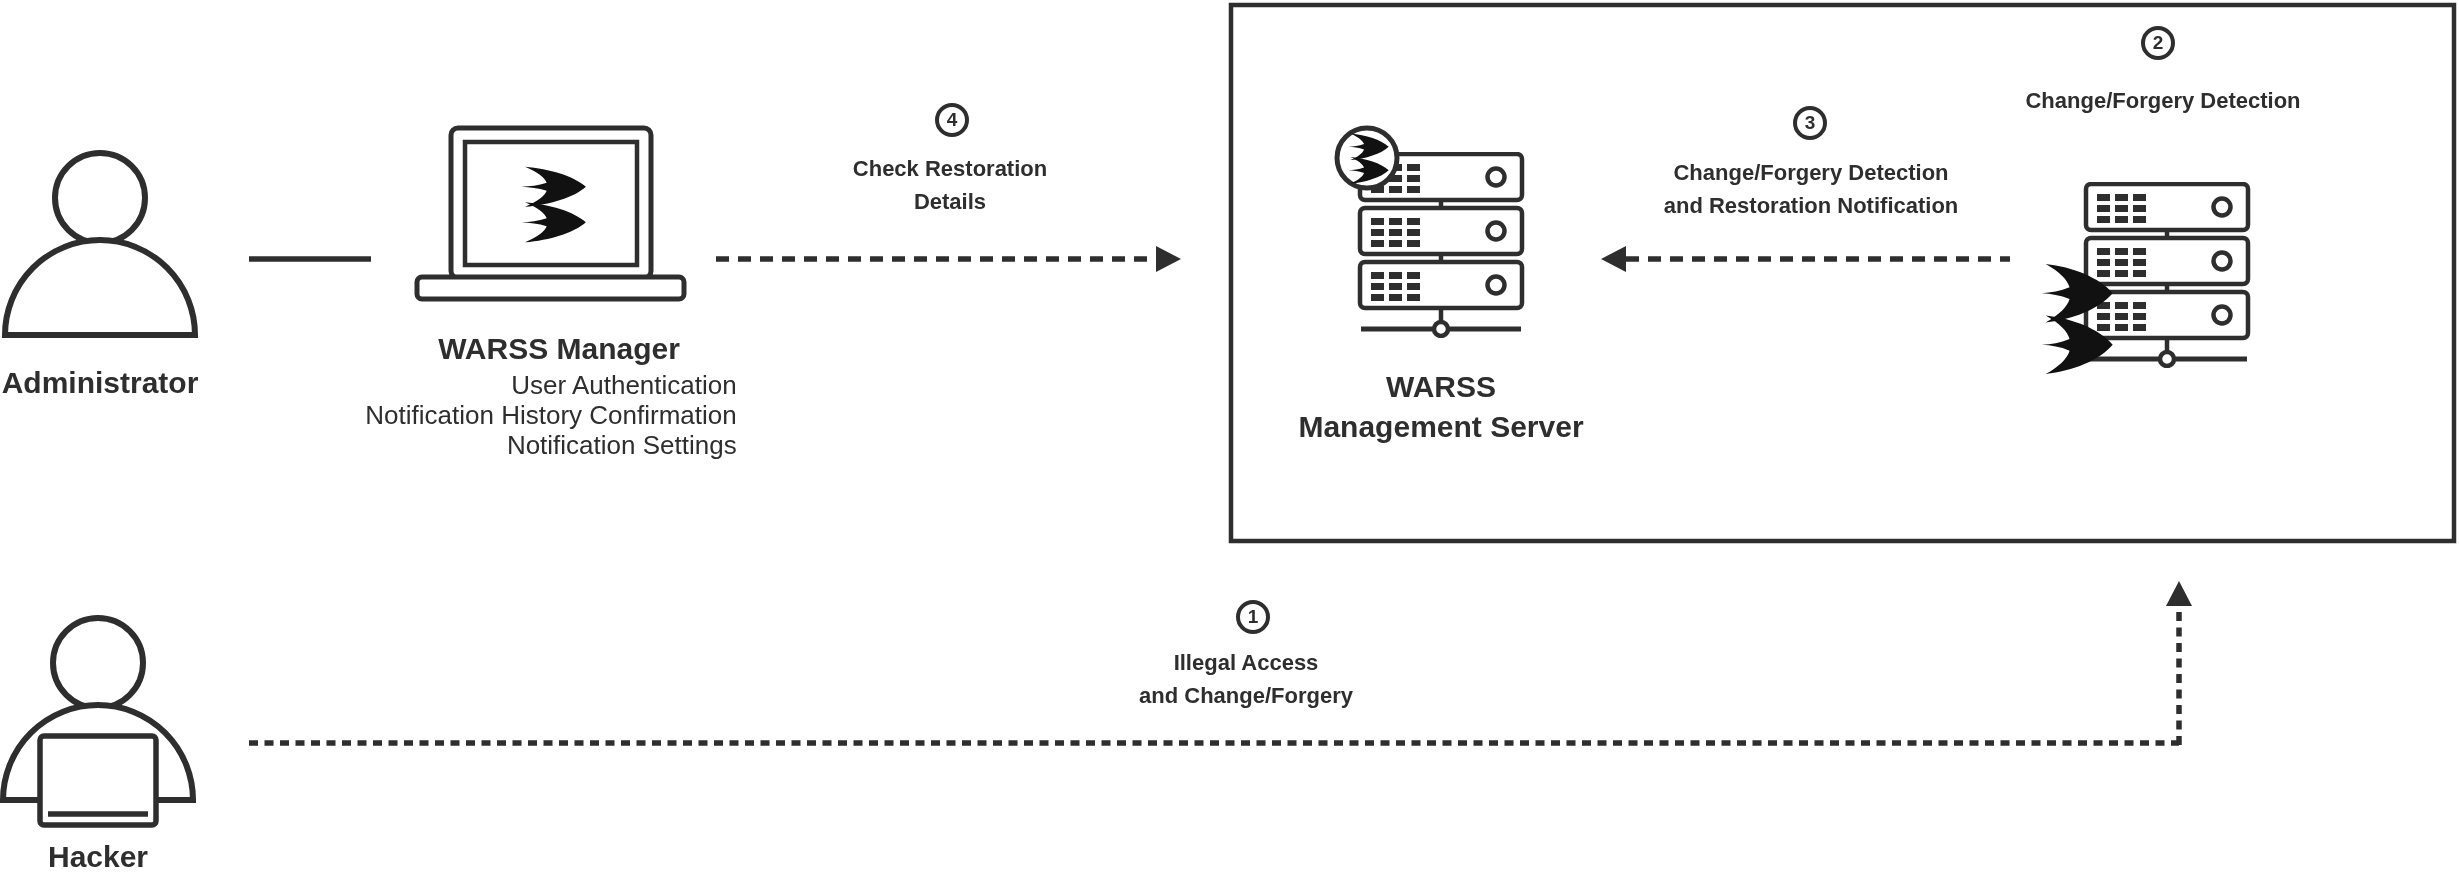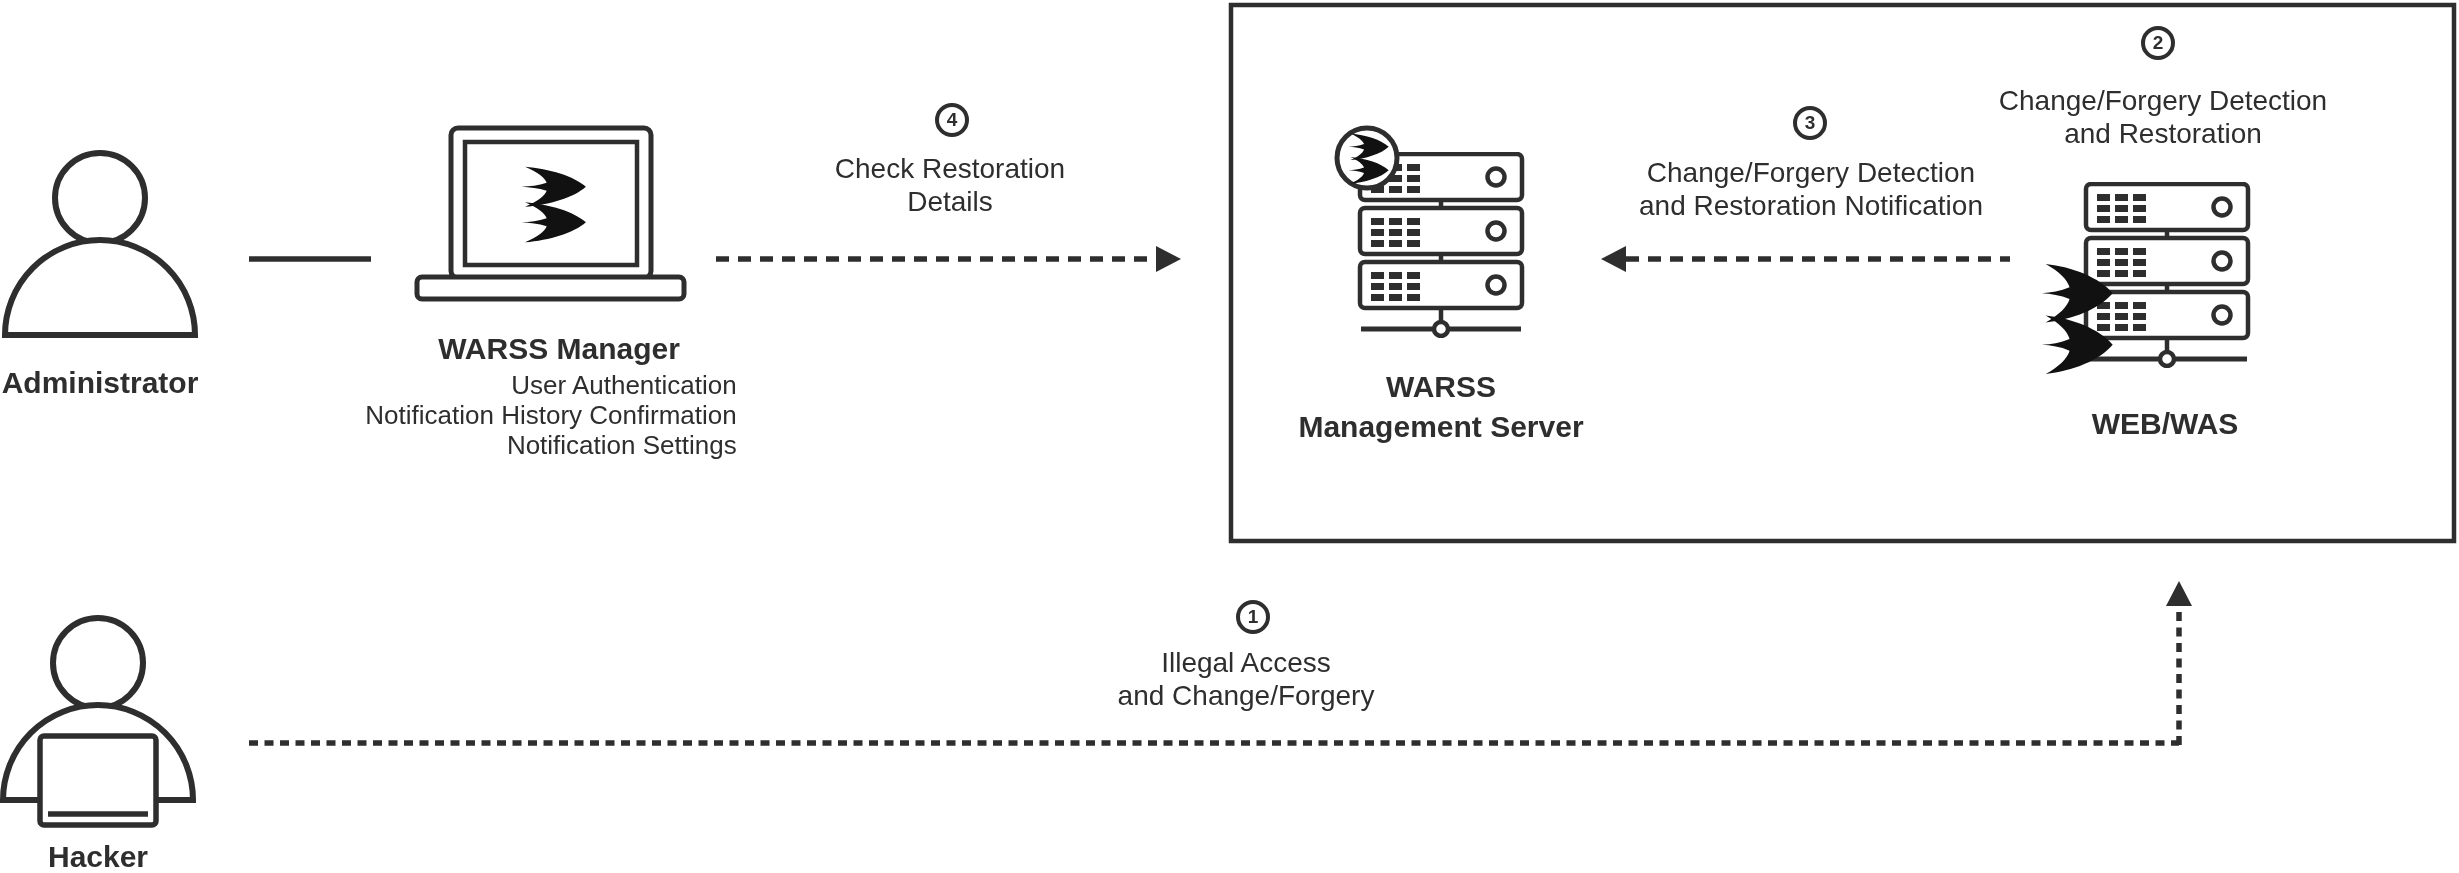--- a/index.html
+++ b/index.html
@@ -17,21 +17,21 @@
     position: absolute;
     transform: translateX(-50%);
     text-align: center;
     white-space: nowrap;
     color: #2e2e2e;
   }
   .name  { font-size: 30px; font-weight: 700; line-height: 36px; }
   .name2 { font-size: 30px; font-weight: 700; line-height: 40px; }
   .name3 { font-size: 30px; font-weight: 700; line-height: 47px; }
   .desc  { font-size: 26px; font-weight: 400; line-height: 30px; }
-  .step-text { font-size: 28px; font-weight: 400; line-height: 33px; }
+  .step-text { font-size: 22px; font-weight: 700; line-height: 33px; }
   .step-badge {
     position: absolute;
     transform: translate(-50%, -50%);
     width: 26px;
     height: 26px;
     border: 4px solid #2e2e2e;
     border-radius: 50%;
     display: flex;
     align-items: center;
     justify-content: center;
@@ -170,25 +170,23 @@
 
   <div class="step-badge" style="left:1810px; top:123px;">3</div>
   <div class="txt step-text" style="left:1811px; top:156px;">
     <div>Change/Forgery Detection</div>
     <div>and Restoration Notification</div>
   </div>
 
   <div class="step-badge" style="left:2158px; top:43px;">2</div>
   <div class="txt step-text" style="left:2163px; top:84px;">
     <div>Change/Forgery Detection</div>
-    <div>and Restoration</div>
   </div>
 
   <div class="txt name3" style="left:2165px; top:400px;">
-    <div>WEB/WAS</div>
   </div>
 
   <div class="step-badge" style="left:1253px; top:617px;">1</div>
   <div class="txt step-text" style="left:1246px; top:646px;">
     <div>Illegal Access</div>
     <div>and Change/Forgery</div>
   </div>
 
   <div class="txt name" style="left:98px; top:839px;">Hacker</div>
 

